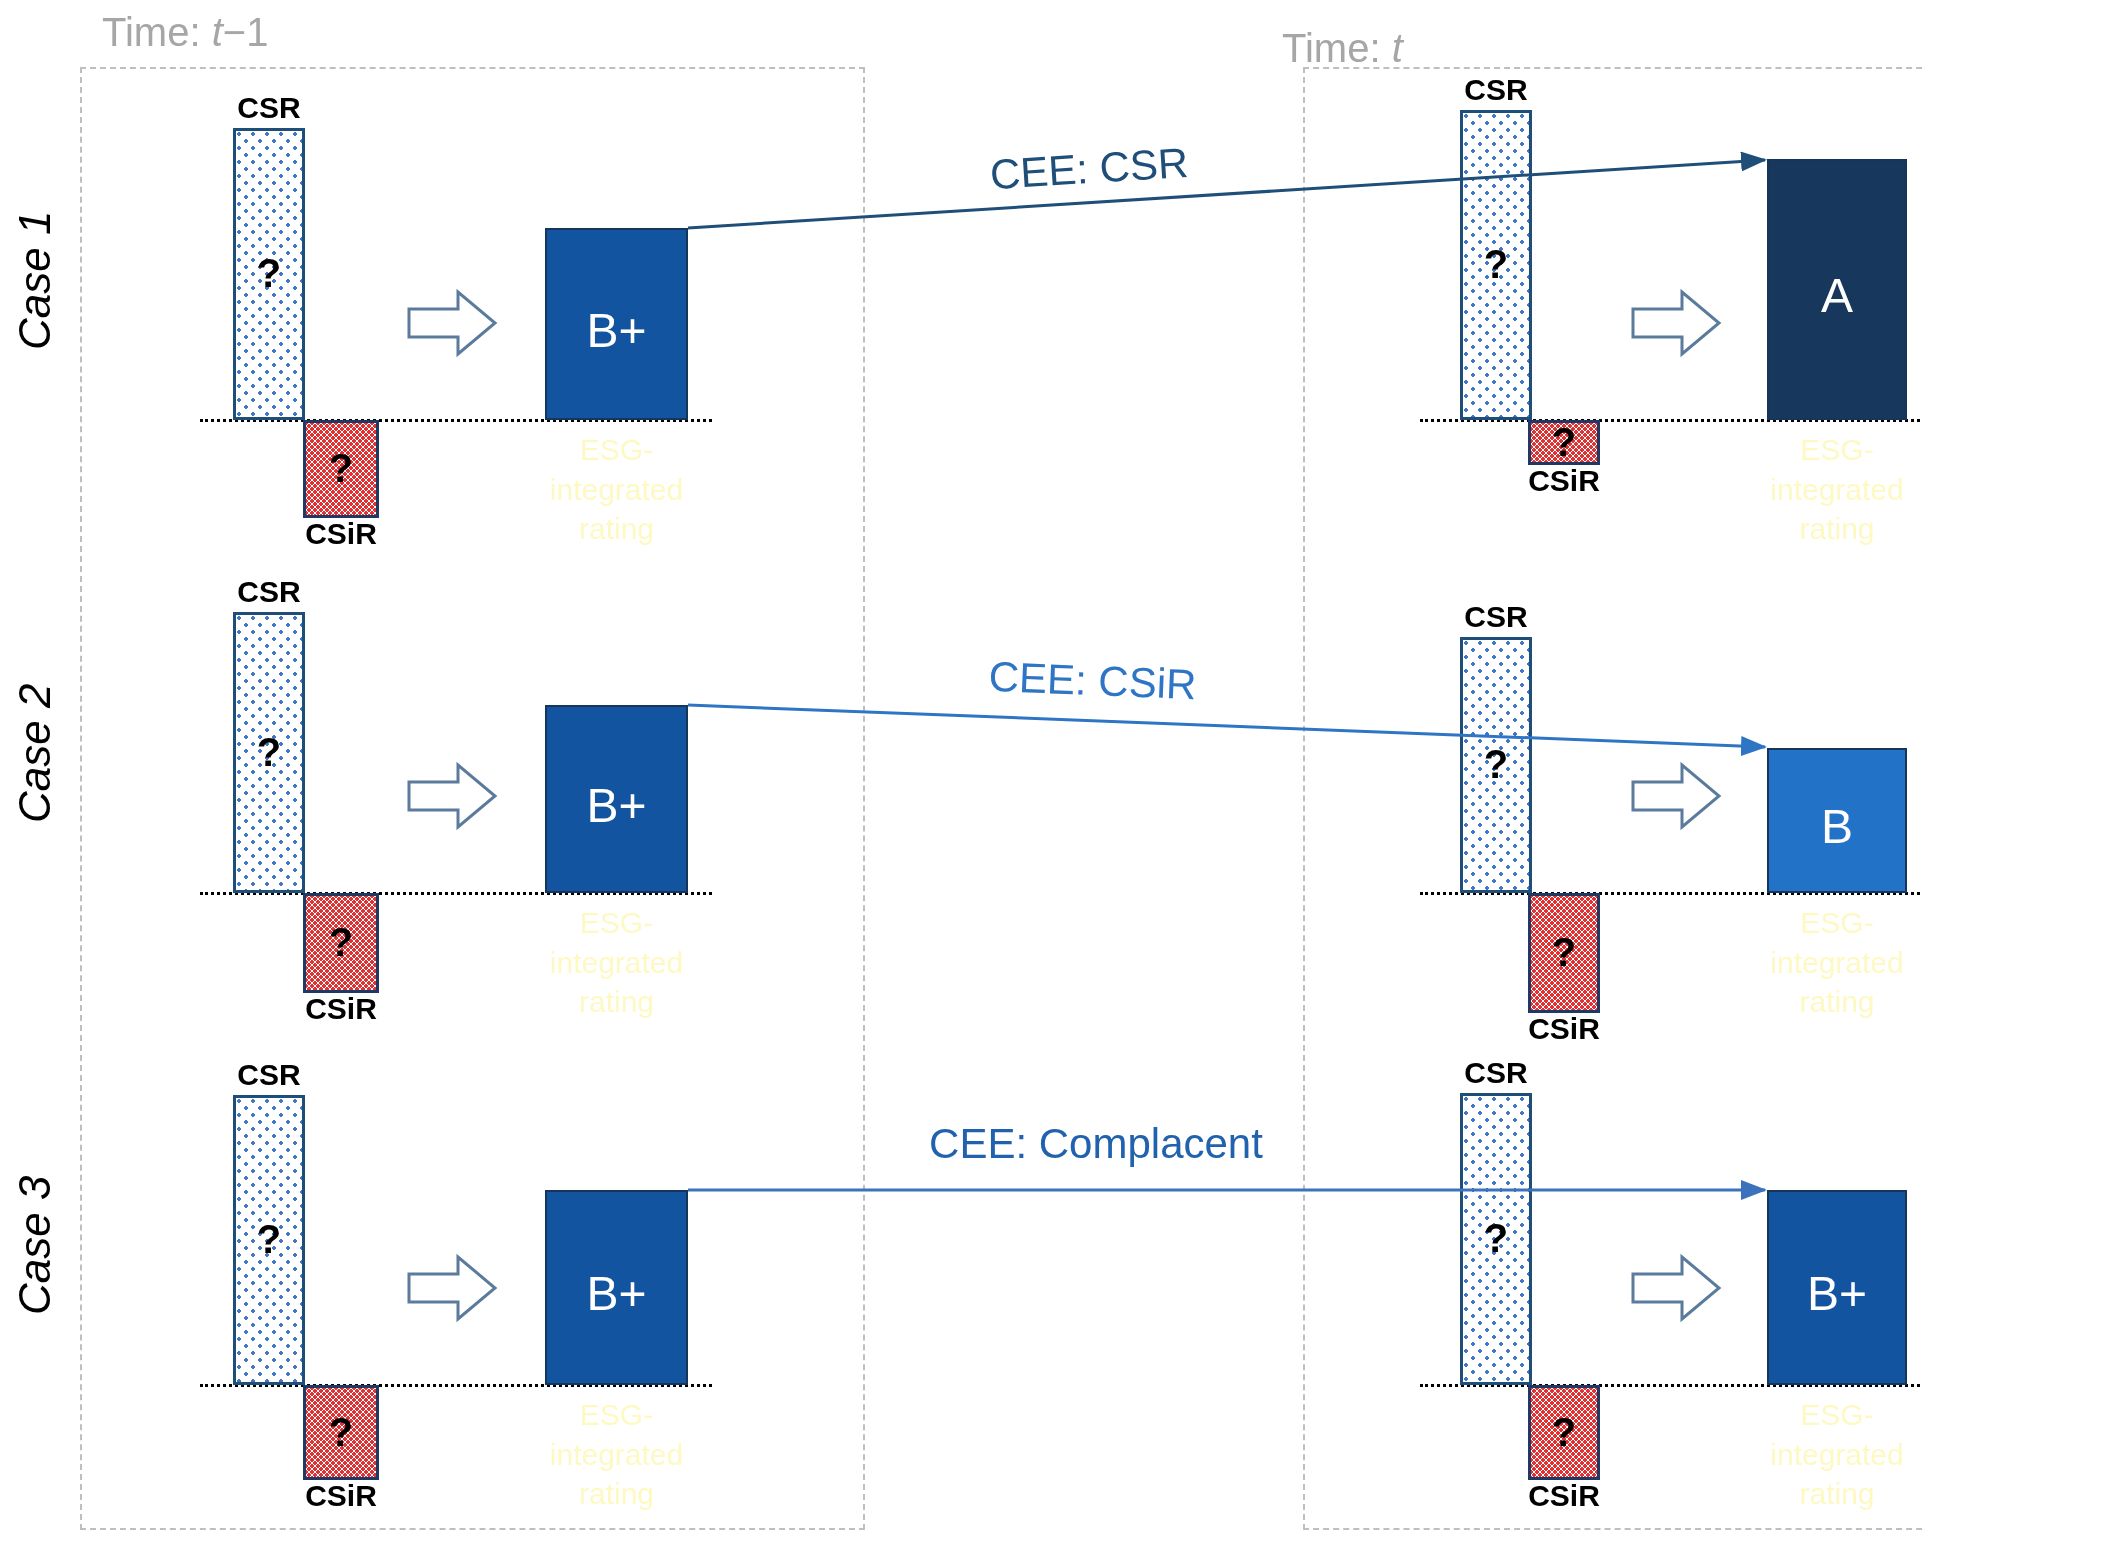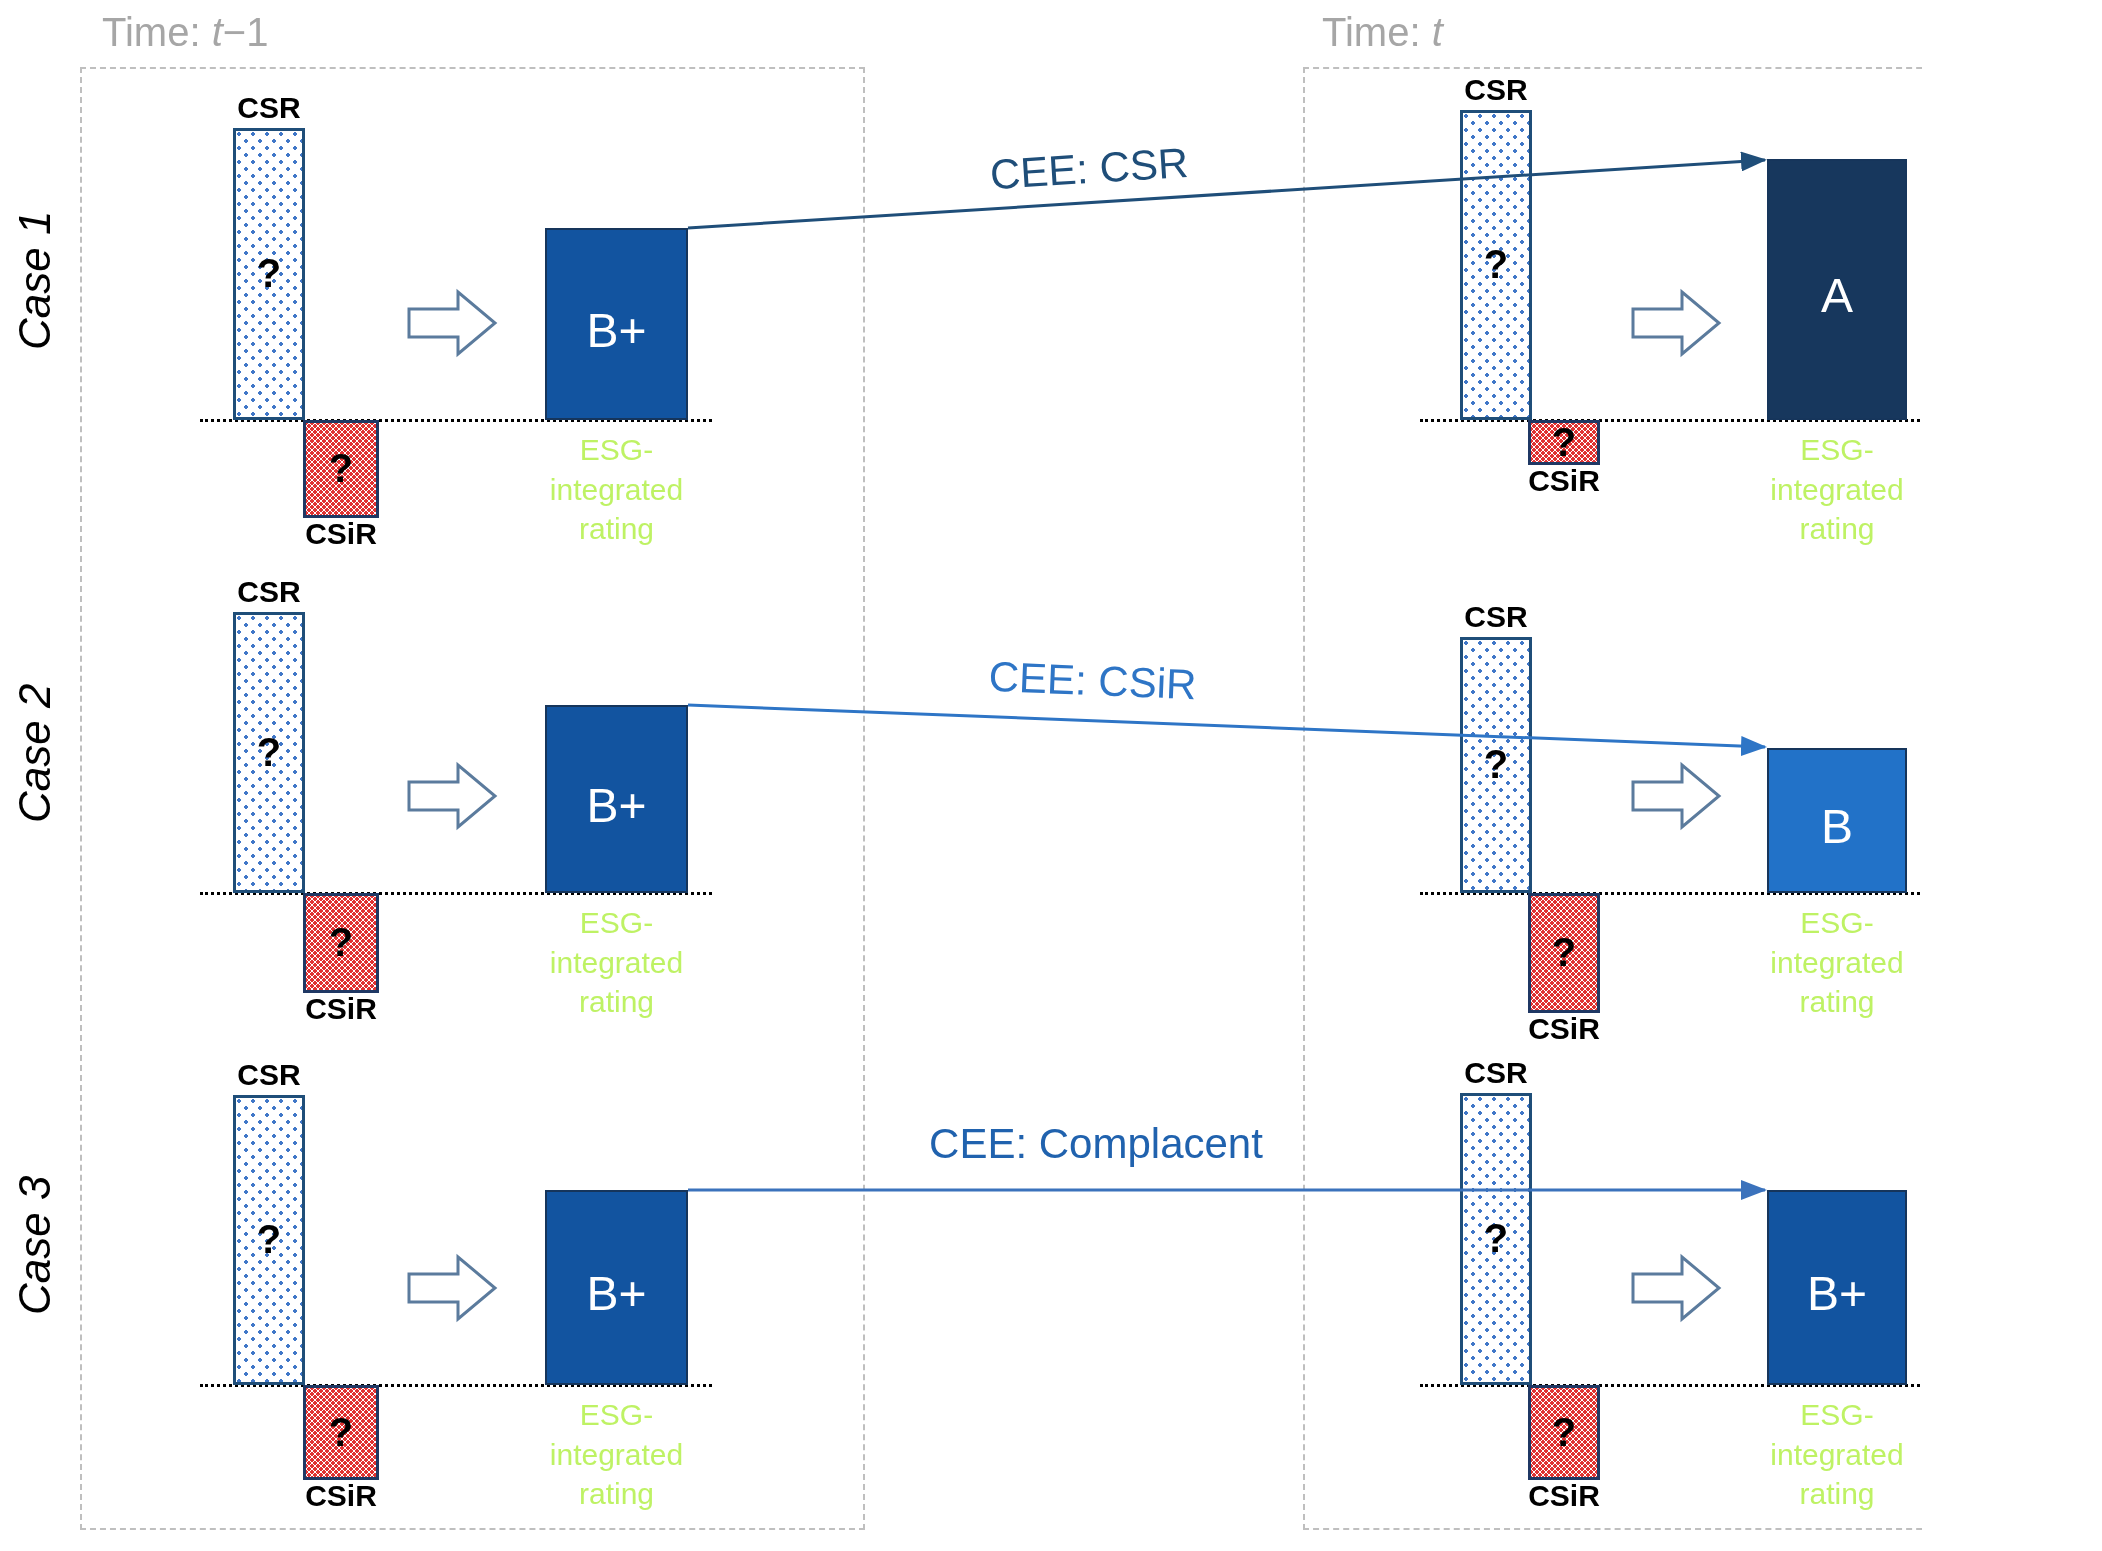--- a/index.html
+++ b/index.html
@@ -7,21 +7,21 @@
     position:relative;width:1922px;height:1551px;background:#fff;overflow:hidden;
     font-family:"Liberation Sans", sans-serif;color:#000;
   }
   
   .tbox{position:absolute;top:67px;height:1463px;border:2px dashed var(--box_border);box-sizing:border-box;}
   .tbox.left{left:80px;width:785px;}
   .tbox.right{left:1303px;width:780px;}
   .time-title{position:absolute;top:10px;font-size:40px;color:var(--time_label);white-space:nowrap;}
   .time-title .tvar{font-style:italic;}
   .time-title.left{left:102px;}
-  .time-title.right{left:1322px;}
+  .time-title.right{left:1282px;margin-top:16px;}
 
   
   .case-row{position:absolute;left:0;width:2102px;height:500px;}
   .r0{top:60px;}  .r1{top:533px;}  .r2{top:1025px;}
 
   .case-label{
     position:absolute;left:4px;top:90px;width:62px;height:260px;
     writing-mode:vertical-rl;transform:rotate(180deg);
     display:flex;align-items:center;justify-content:center;
     font-style:italic;font-size:44px;color:#000;white-space:nowrap;
@@ -74,21 +74,21 @@
   .block-arrow svg{display:block;width:100%;height:100%;}
 
   .rating{
     border:2px solid #16355B;display:flex;align-items:center;justify-content:center;
   }
   .rating-left{left:545px;width:143px;}
   .rating-right{left:1767px;width:140px;}
   .rating-letter{color:#fff;font-size:48px;line-height:1;margin-top:10%;}
   .esg-label{
     position:absolute;top:calc(100% + 12px);left:50%;transform:translateX(-50%);
-    width:260px;text-align:center;font-size:30px;line-height:1.32;color:#bef264;font-weight:normal;
+    width:260px;text-align:center;font-size:30px;line-height:1.32;color:#fef9c3;font-weight:normal;
   }
   .esg-label span{display:block;}
 
   .overlay{position:absolute;left:0;top:0;z-index:5;pointer-events:none;}
   .cee-text{font-family:"Liberation Sans",sans-serif;font-size:42px;}
 </style>
 </head>
 <body>
 
 <div id="canvas">

